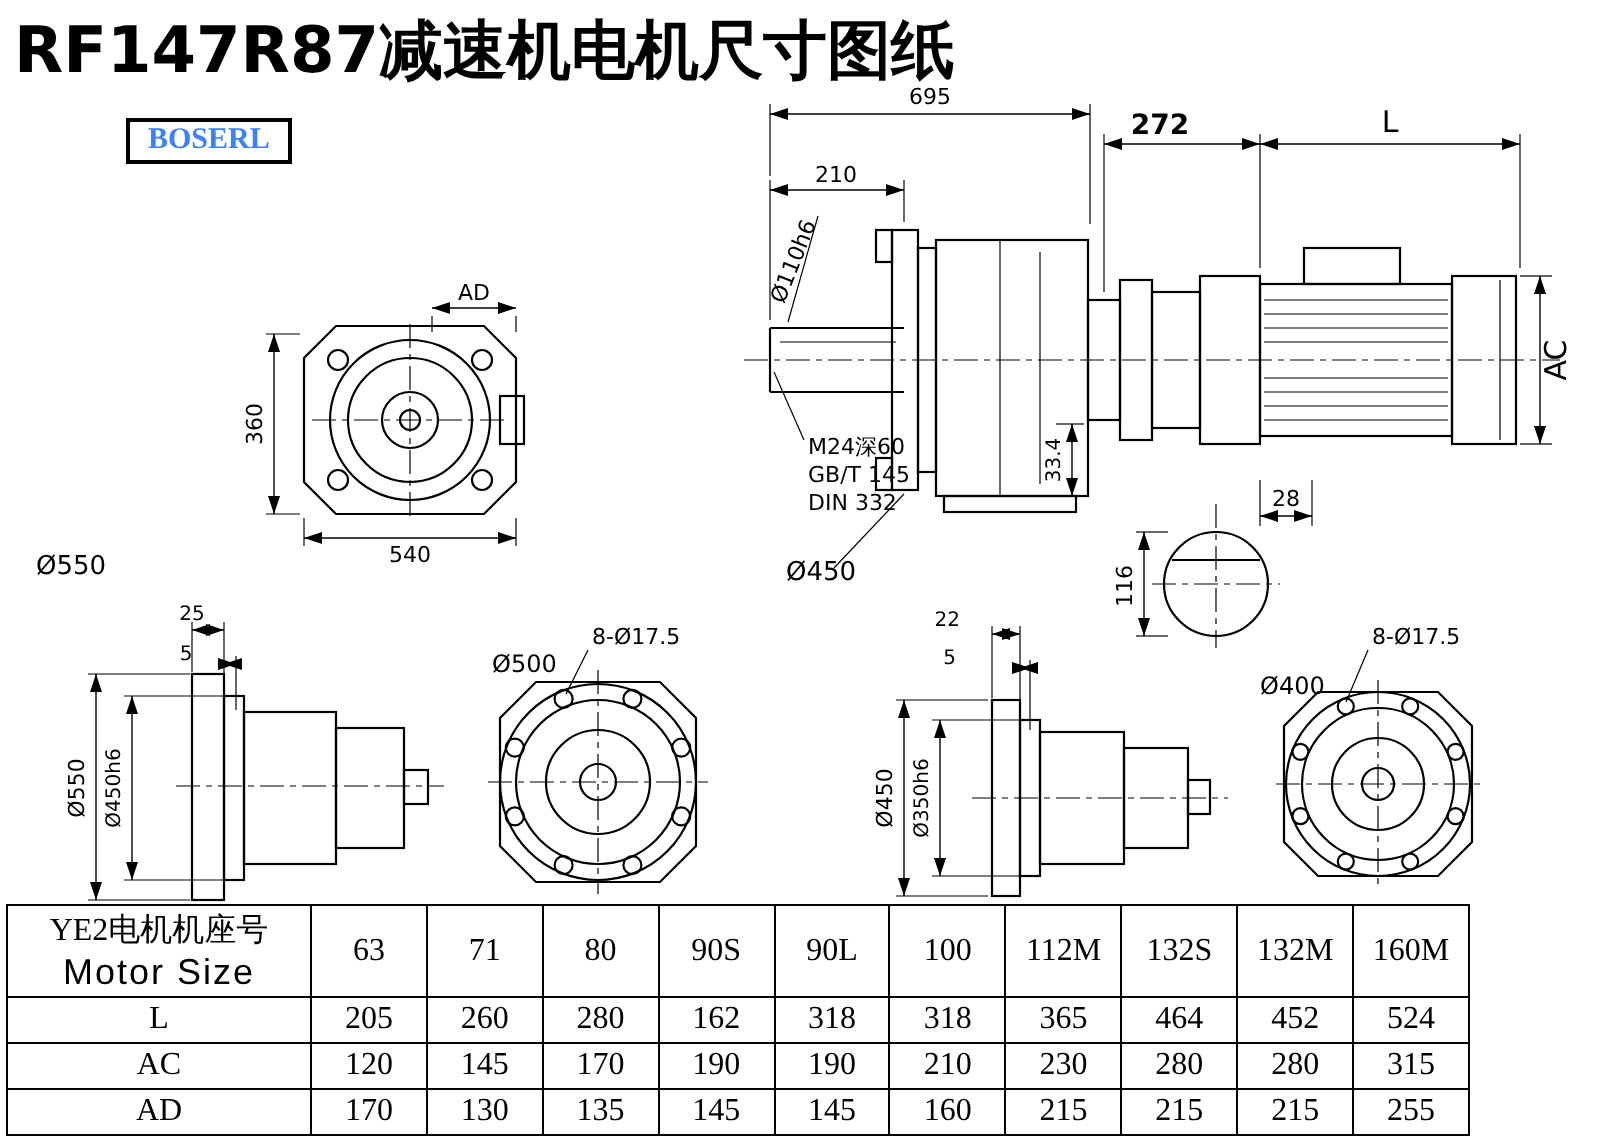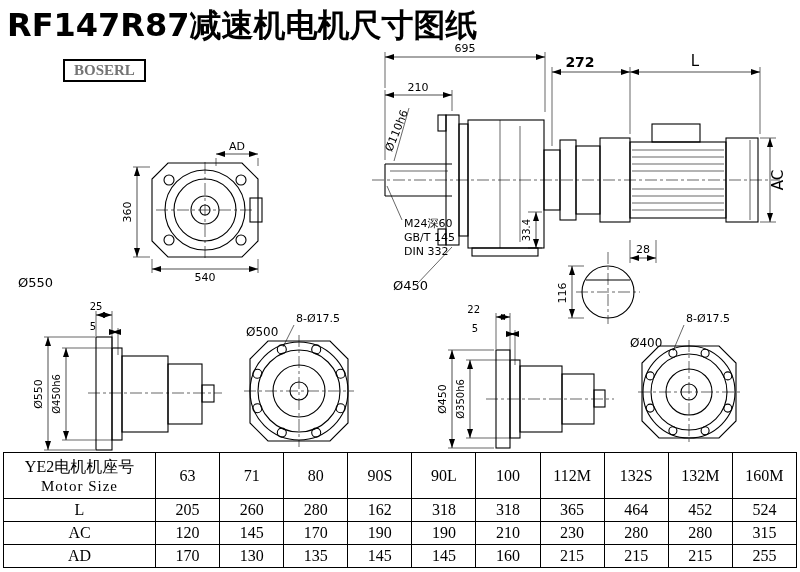--- a/index.html
+++ b/index.html
@@ -1,35 +1,35 @@
 <!DOCTYPE html>
 <html><head>
 <meta charset="utf-8">
 <style>
   *{margin:0;padding:0;box-sizing:border-box}
   html,body{width:800px;height:572px;background:#fff}
   body{font-family:"DejaVu Sans","Liberation Sans",sans-serif;color:#000;position:relative;overflow:hidden}
   .title{position:absolute;top:4px;left:7px;font-size:32px;font-weight:bold}
-  .logo{position:absolute;top:59px;left:63px;border:2px solid #000;padding:1px 9px;font-size:15px;font-weight:bold;color:#737373;font-family:"Liberation Serif",serif}
+  .logo{position:absolute;top:59px;left:63px;border:2px solid #000;padding:1px 9px;font-size:15px;font-weight:bold;color:#3b82f6;font-family:"Liberation Serif",serif}
   svg.drawing{position:absolute;top:0;left:0}
   .ln{fill:none;stroke:#000;stroke-width:1.1}
   .thin{fill:none;stroke:#000;stroke-width:0.6}
   .cl{fill:none;stroke:#000;stroke-width:0.6;stroke-dasharray:12 3 3 3}
   .dim{fill:none;stroke:#000;stroke-width:0.7}
   svg text{fill:#000;font-family:"DejaVu Sans",sans-serif}
   .t10{font-size:10px}.t11{font-size:11px}.t12{font-size:12px}.t13{font-size:13px}
   .t14{font-size:14px;font-weight:bold}.t15{font-size:15px}
   .mid{text-anchor:middle}.end{text-anchor:end}
-  .size-table{position:absolute;top:452px;left:3px;width:794px;border-collapse:collapse;table-layout:fixed;font-family:"Liberation Serif",serif}
+  .size-table{position:absolute;top:452px;left:3px;width:732px;border-collapse:collapse;table-layout:fixed;font-family:"Liberation Serif",serif}
   .size-table td{border:1px solid #000;text-align:center;font-size:16px;padding:0;vertical-align:middle}
   .size-table col.c0{width:152px}
   .size-table tr.hdr td{height:46px}
   .size-table tr.data td{height:23px}
   .hdr-cn{font-size:16px}
-  .hdr-en{font-family:Liberation Serif, serif;font-size:15px;letter-spacing:1px}
+  .hdr-en{font-family:Liberation Sans, sans-serif;font-size:18px;letter-spacing:1px}
 </style>
 </head>
 <body>
 
 <svg class="drawing" width="800" height="452" viewBox="0 0 800 452">
   <defs>
     <marker id="arr" markerUnits="userSpaceOnUse" markerWidth="10" markerHeight="8" refX="9" refY="3" orient="auto-start-reverse">
       <path d="M0,0 L9,3 L0,6 Z" fill="#000"></path>
     </marker>
   </defs>

